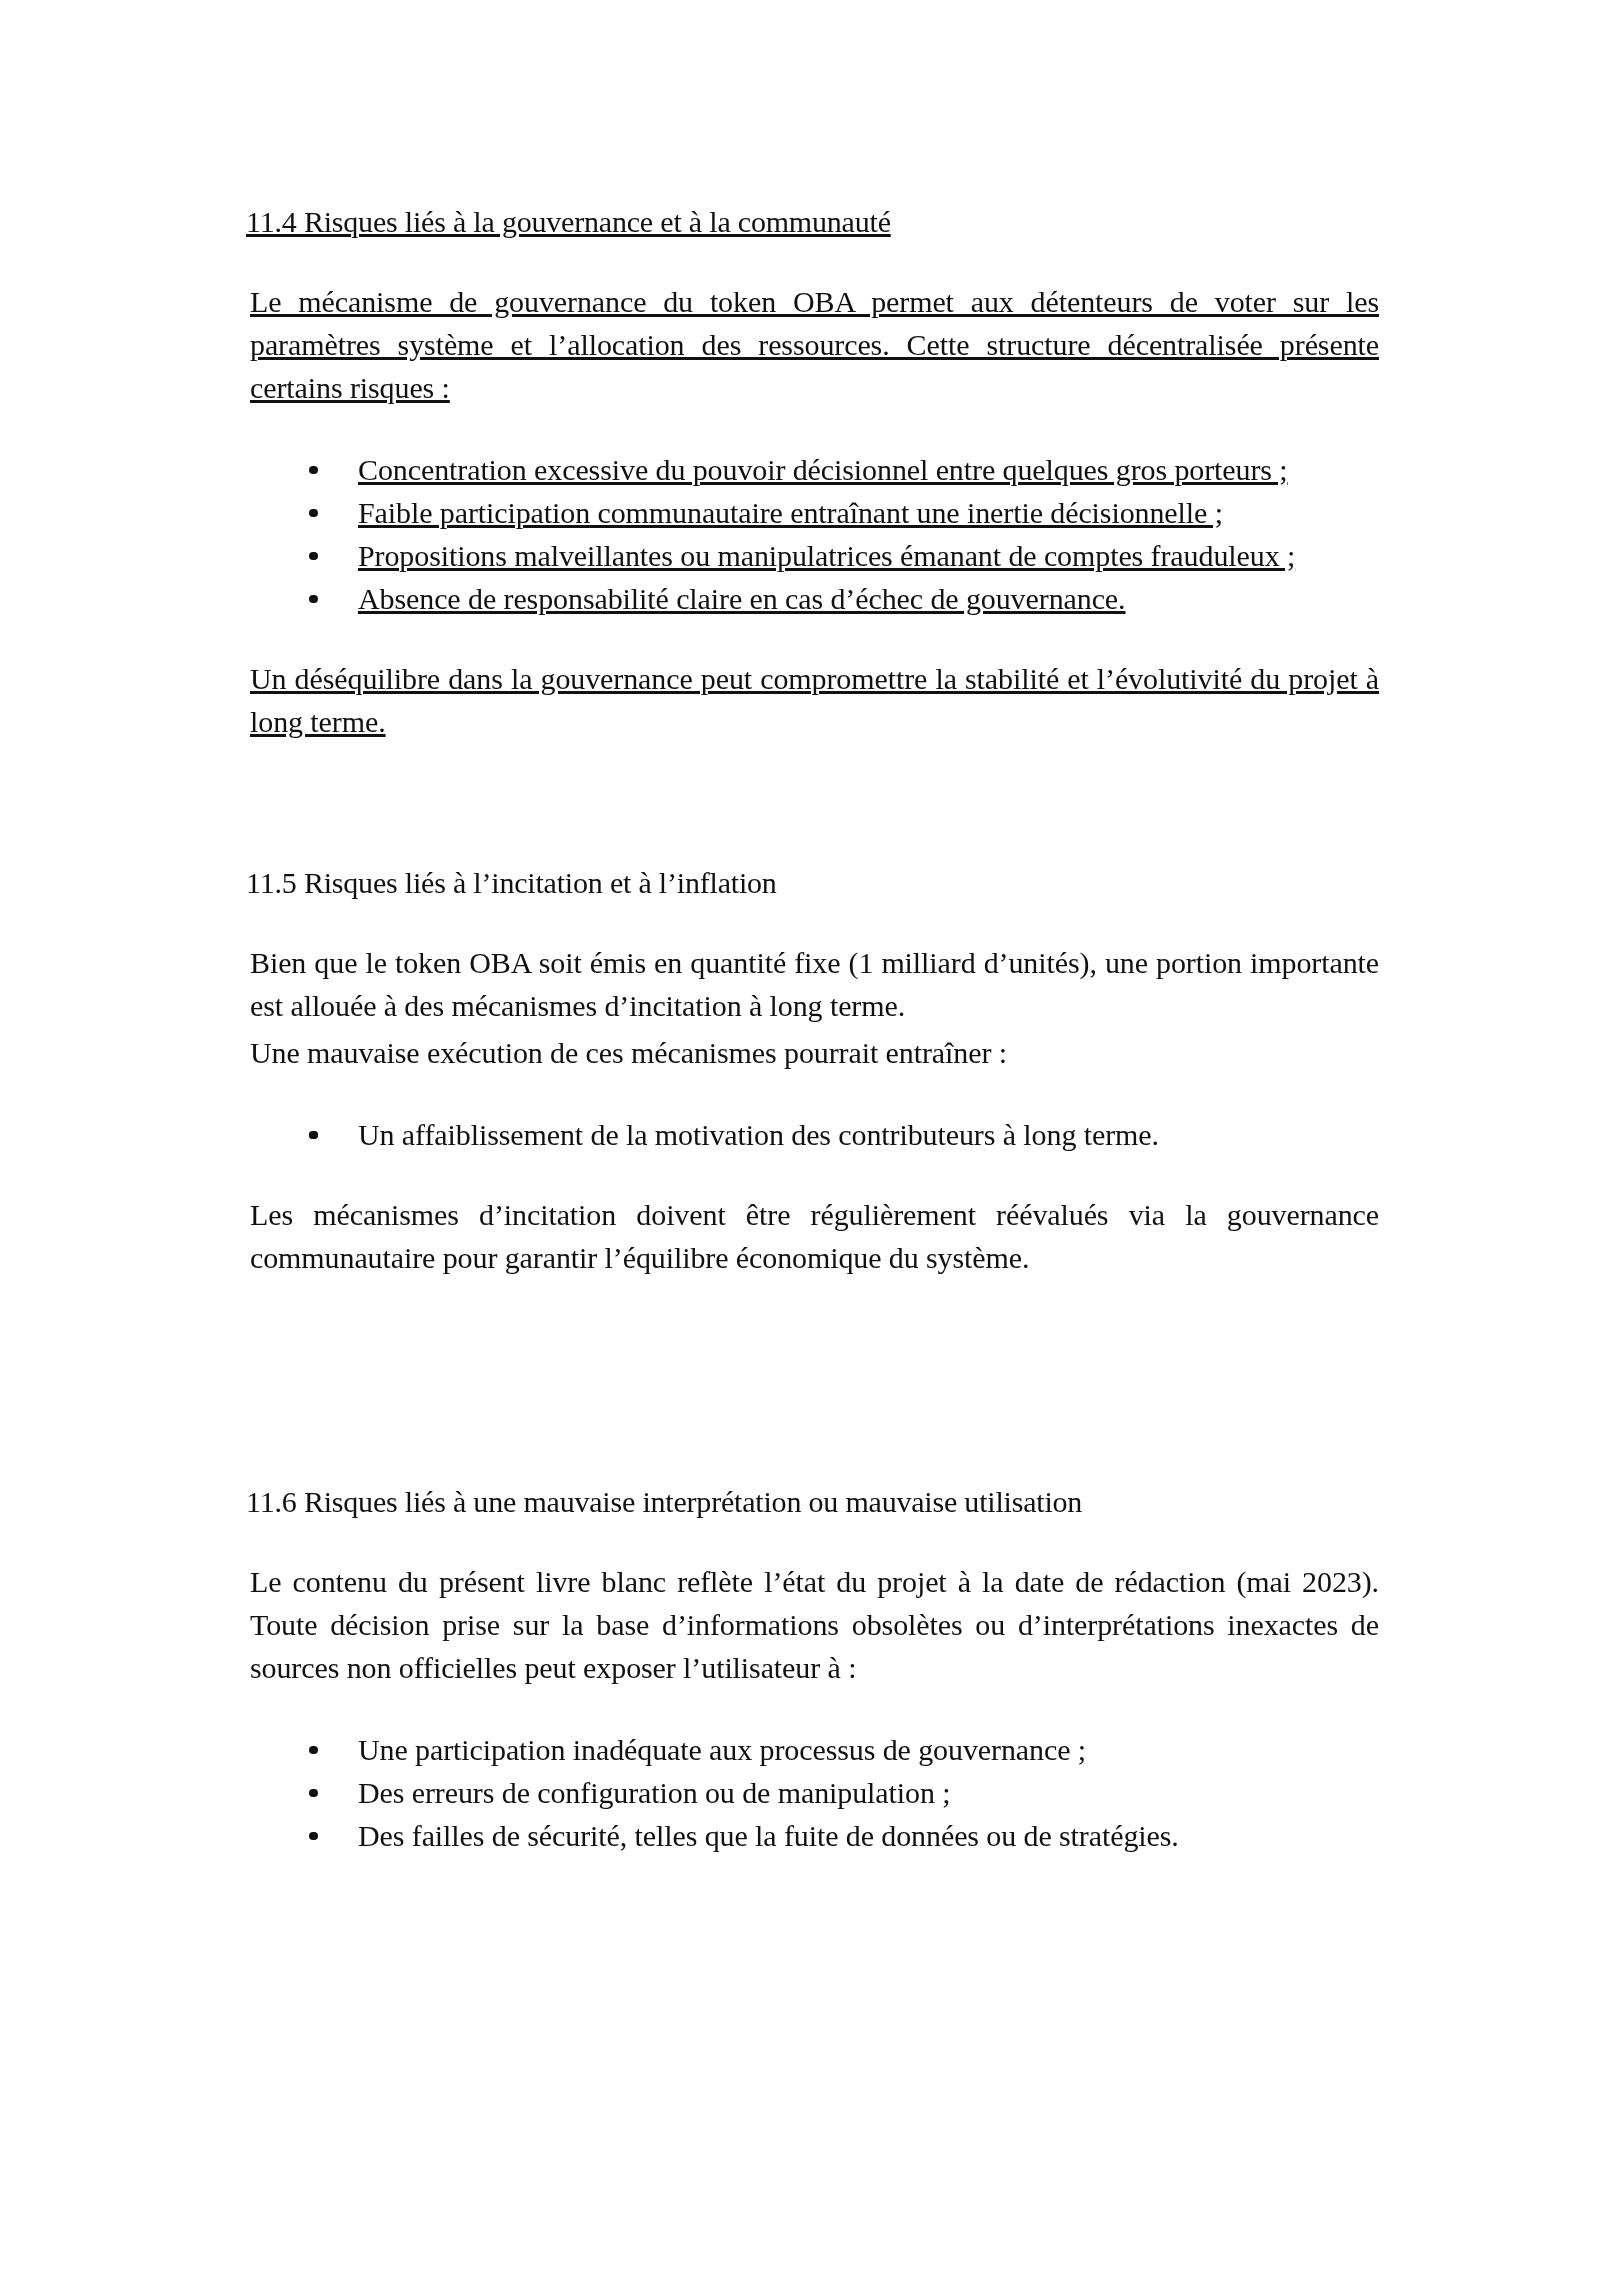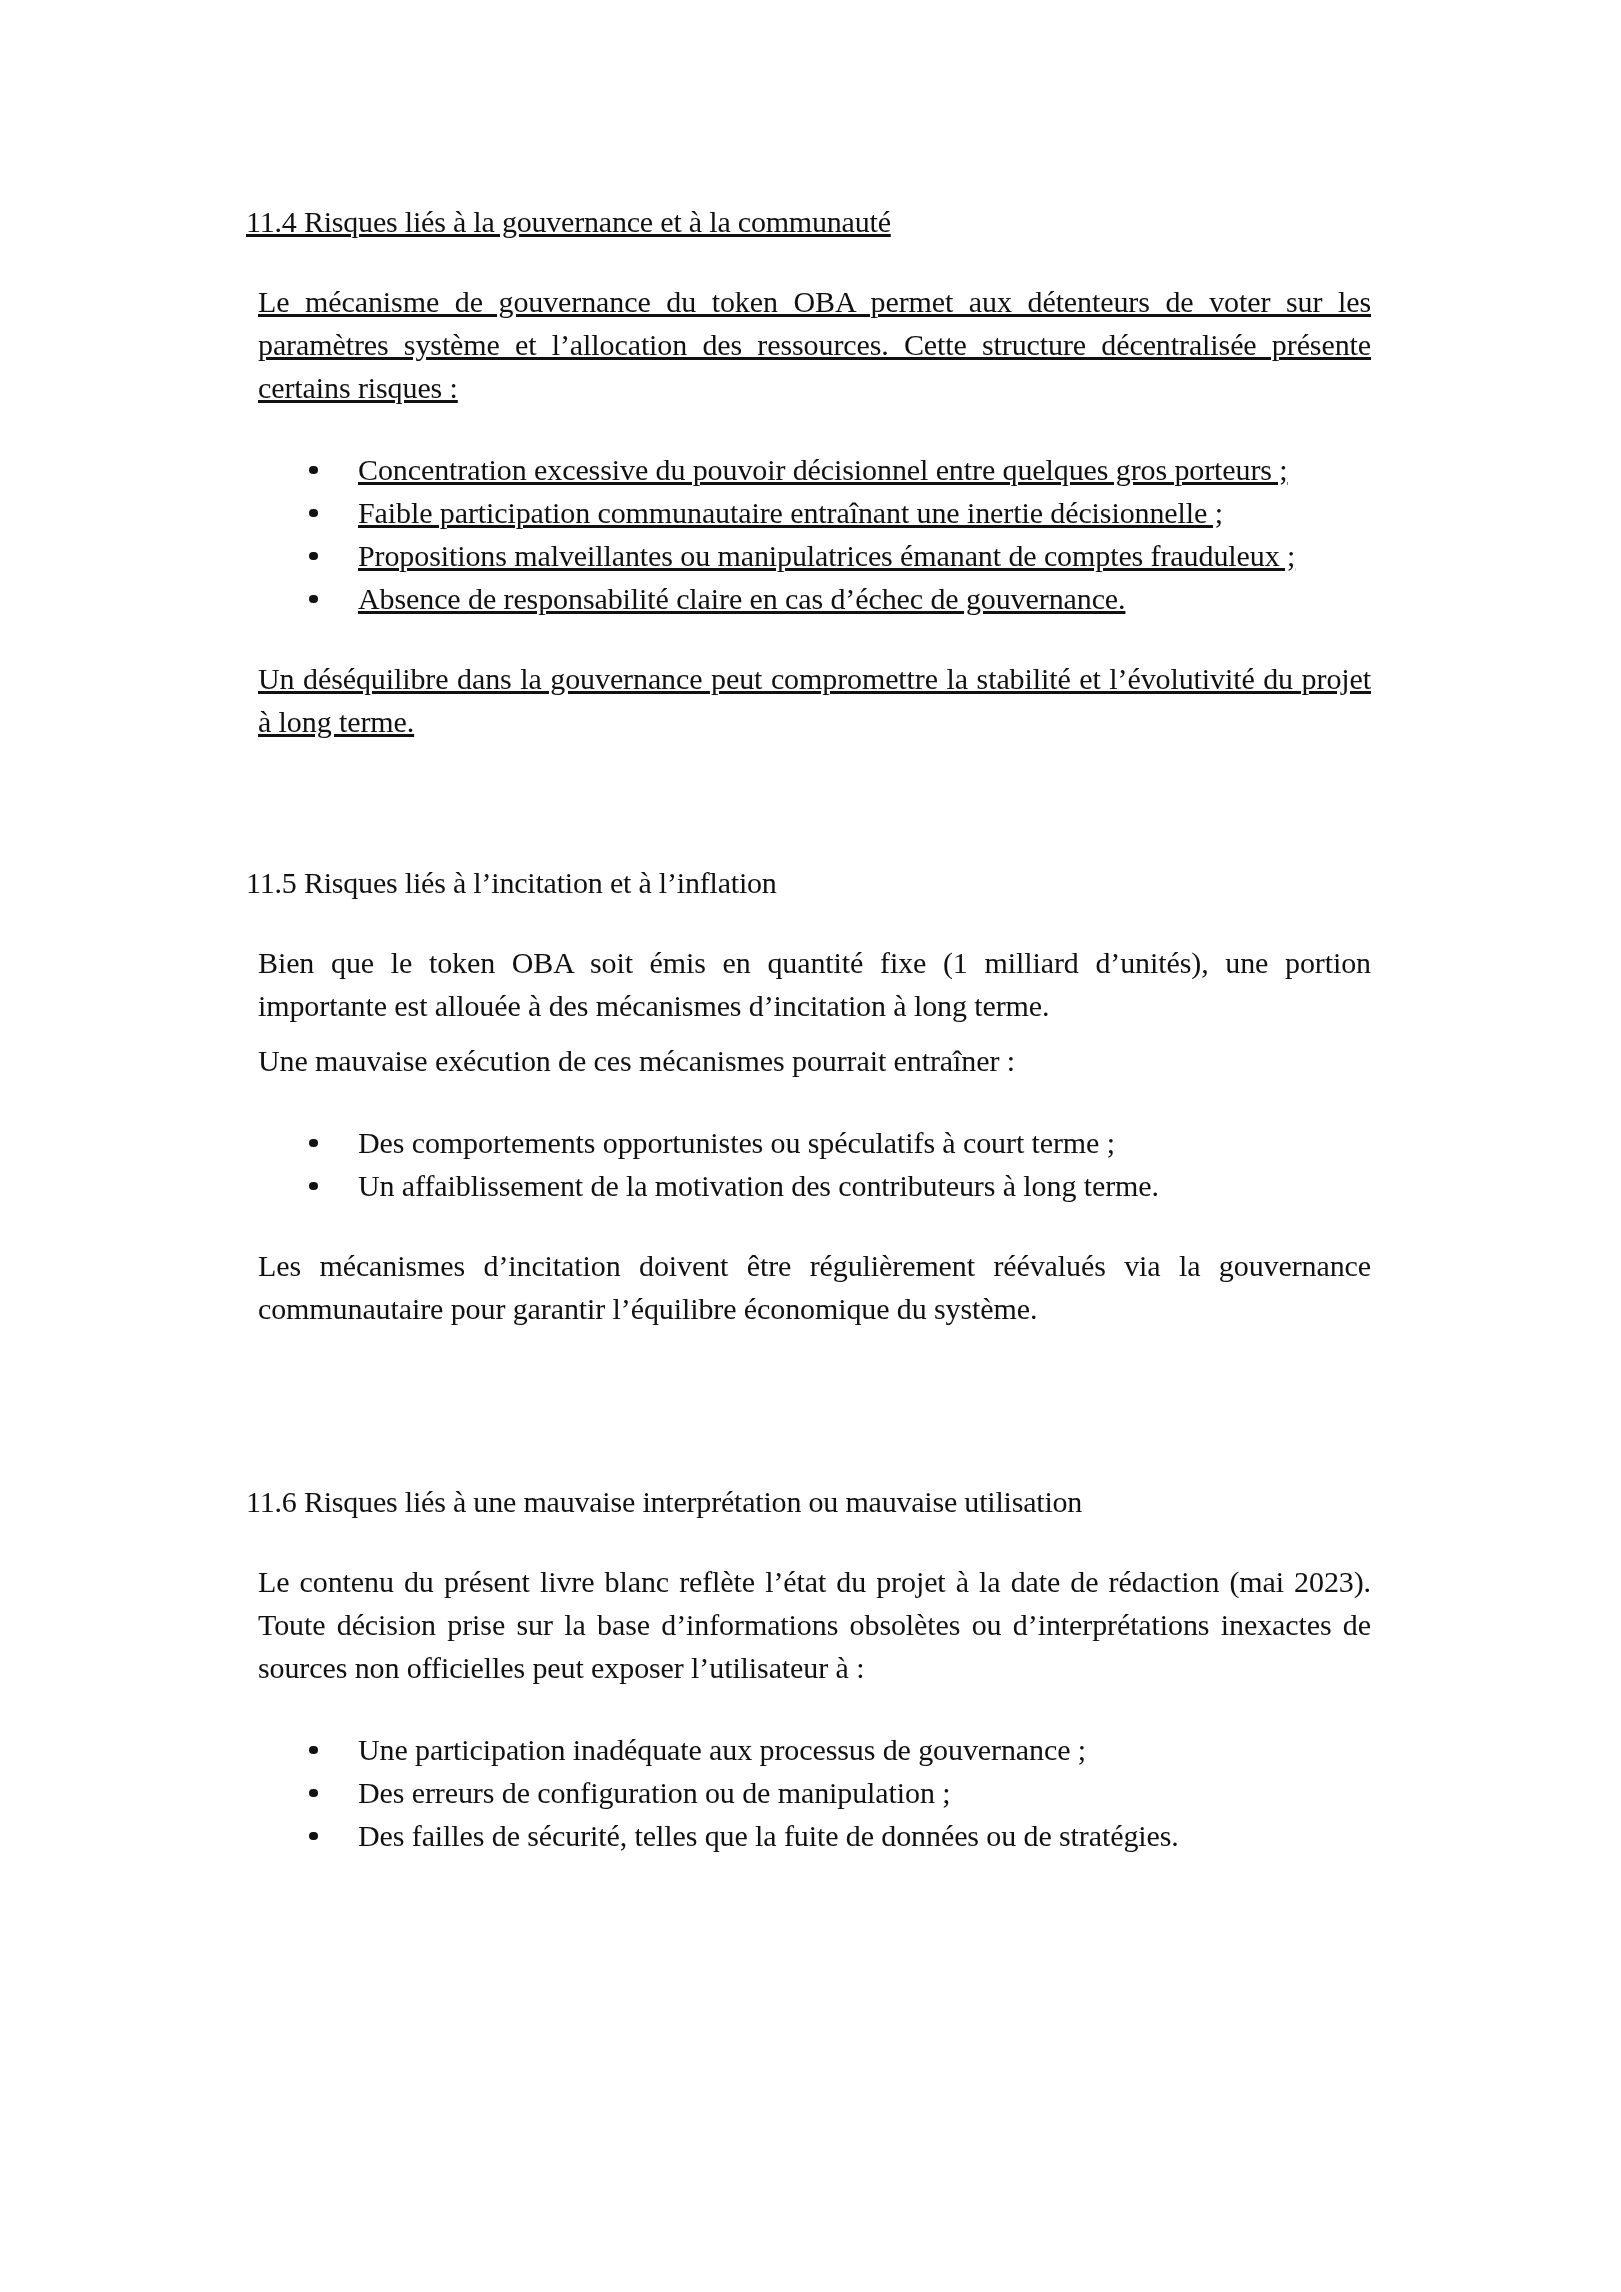--- a/index.html
+++ b/index.html
@@ -29,21 +29,21 @@
     .heading {
       font-size: 30px;
       line-height: 43px;
       margin: 0;
       font-weight: normal;
       letter-spacing: -0.2px;
     }
     .para {
       font-size: 30px;
       line-height: 43px;
-      margin: 12px;
+      margin: 4px;
       text-align: justify;
       letter-spacing: -0.1px;
     }
     .para.last-line-left { text-align-last: left; }
     .bullets {
       list-style: none;
       margin: 13px;
       padding: 0;
     }
     .bullets li {
@@ -78,21 +78,21 @@
       <li><span class="bullet-dot"></span><span>Absence de responsabilité claire en cas d’échec de gouvernance.</span></li>
     </ul>
     <p class="para last-line-left" style="margin-top:37px;">Un déséquilibre dans la gouvernance peut compromettre la stabilité et l’évolutivité du projet à long terme.</p>
   </div>
 
   <div class="section" style="top:861px;">
     <h2 class="heading">11.5 Risques liés à l’incitation et à l’inflation</h2>
     <p class="para last-line-left" style="margin-top:37px;">Bien que le token OBA soit émis en quantité fixe (1 milliard d’unités), une portion importante est allouée à des mécanismes d’incitation à long terme.</p>
     <p class="para last-line-left">Une mauvaise exécution de ces mécanismes pourrait entraîner :</p>
     <ul class="bullets" style="margin-top:39px;">
-      <li><span class="bullet-dot"></span><span>Des comportements opportunistes ou spéculatifs à court terme ;</span></li>
+      <li><span class="bullet-dot"></span></li>
       <li><span class="bullet-dot"></span><span>Un affaiblissement de la motivation des contributeurs à long terme.</span></li>
     </ul>
     <p class="para last-line-left" style="margin-top:37px;">Les mécanismes d’incitation doivent être régulièrement réévalués via la gouvernance communautaire pour garantir l’équilibre économique du système.</p>
   </div>
 
   <div class="section" style="top:1480px;">
     <h2 class="heading">11.6 Risques liés à une mauvaise interprétation ou mauvaise utilisation</h2>
     <p class="para last-line-left" style="margin-top:37px;">Le contenu du présent livre blanc reflète l’état du projet à la date de rédaction (mai 2023). Toute décision prise sur la base d’informations obsolètes ou d’interprétations inexactes de sources non officielles peut exposer l’utilisateur à :</p>
     <ul class="bullets" style="margin-top:39px;">
       <li><span class="bullet-dot"></span><span>Une participation inadéquate aux processus de gouvernance ;</span></li>

